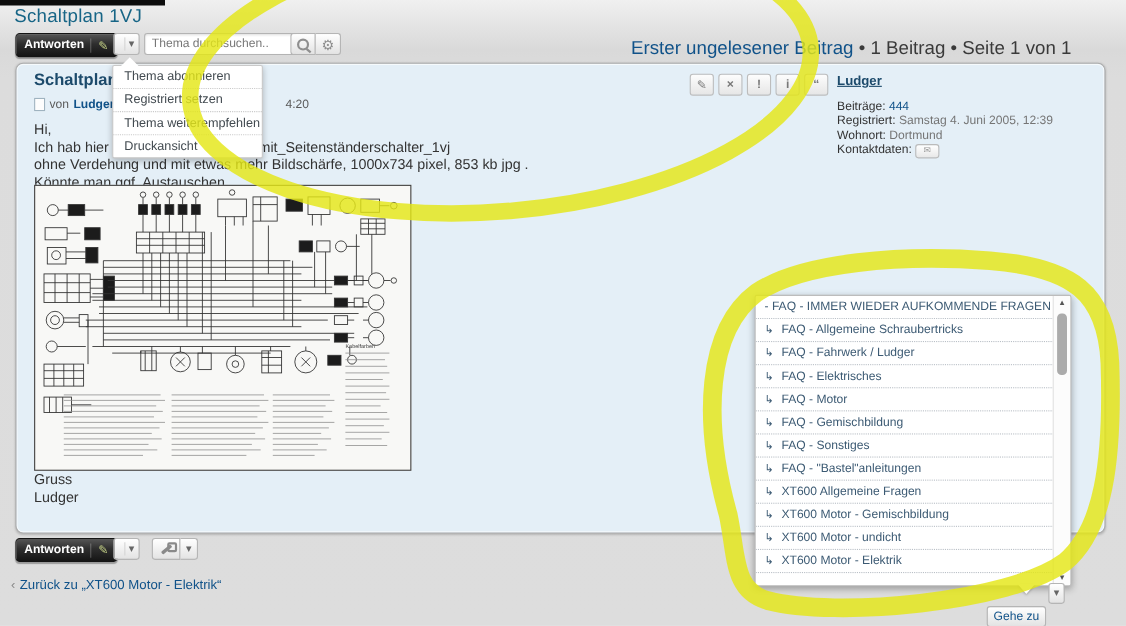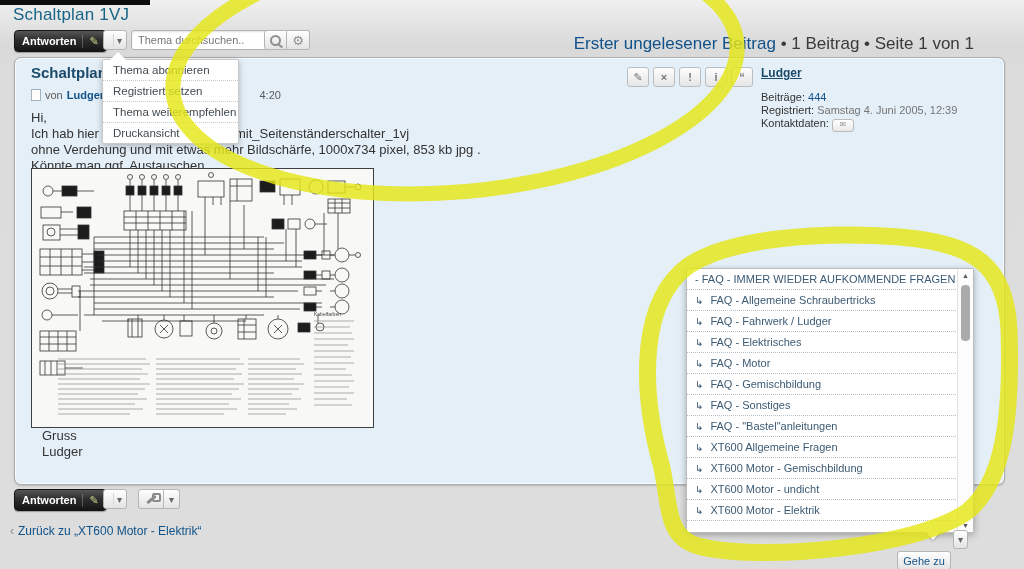--- a/index.html
+++ b/index.html
@@ -55,21 +55,21 @@
   .post-meta a{color:#105289;font-weight:bold;text-decoration:none;}
   .doc-icon{width:8px;height:10px;background:#fdfdfd;border:1px solid #9fb3c0;display:inline-block;}
   .meta-gap{display:inline-block;width:126px;}
   .post-body{left:16px;top:52px;font-size:13px;color:#333;line-height:16px;}
   .body-gap{display:inline-block;width:118px;}
   .post-tools{left:612px;top:9px;display:flex;gap:4px;}
   .tool-btn{width:22px;height:20px;border:1px solid #bdbdbd;border-radius:3px;
     background:linear-gradient(180deg,#fdfdfd,#e6e6e6);color:#787878;font-size:11px;font-weight:bold;
     display:flex;align-items:center;justify-content:center;cursor:pointer;box-sizing:border-box;}
   .post-image{left:16px;top:110px;width:341px;height:258px;background:#f8f8f6;border:1px solid #3f3f3f;}
-  .post-sig{left:27px;top:370px;font-size:13px;color:#333;line-height:16px;}
+  .post-sig{left:16px;top:370px;font-size:13px;color:#333;line-height:16px;}
   
   .user-name{left:746px;top:8px;font-size:12px;font-weight:bold;color:#1c4a6b;}
   .user-info{left:746px;top:33px;font-size:11px;color:#333;line-height:13px;}
   .user-info .val{color:#757575;}
   .user-info a{color:#105289;text-decoration:none;}
   .contact-btn{display:inline-block;width:20px;height:11px;border:1px solid #bbb;border-radius:3px;
     background:linear-gradient(180deg,#fff,#e8e8e8);color:#999;font-size:8px;line-height:10px;text-align:center;cursor:pointer;}
   
   .menu-caret{left:110px;top:52px;width:0;height:0;border-left:8px solid transparent;border-right:8px solid transparent;border-bottom:8px solid #fff;z-index:21;}
   .topic-menu{left:102px;top:59px;width:135px;background:#fff;border:1px solid #c9c9c9;border-radius:2px;
@@ -304,20 +304,24 @@
     <div class="abs user-info">
       <div>
         <span>Beiträge:</span>
         <a href="#">444</a>
       </div>
       <div>
         <span>Registriert:</span>
         <span class="val">Samstag 4. Juni 2005, 12:39</span>
       </div>
       <div>
+        <span>Wohnort:</span>
+        <span class="val">Dortmund</span>
+      </div>
+      <div>
         <span>Kontaktdaten:</span>
         <span class="contact-btn"><span>✉</span></span>
       </div>
     </div>
   </div>
 
   <div class="abs menu-caret"></div>
   <div class="abs topic-menu">
     <div class="mi">Thema abonnieren</div>
     <div class="mi">Registriert setzen</div>

